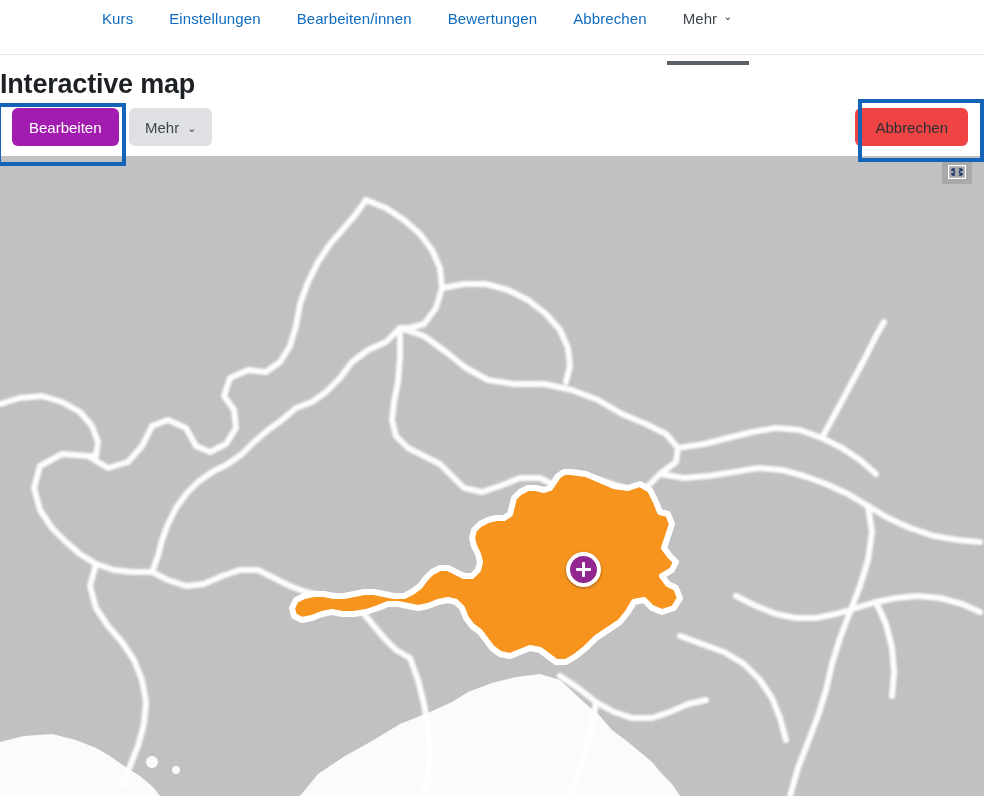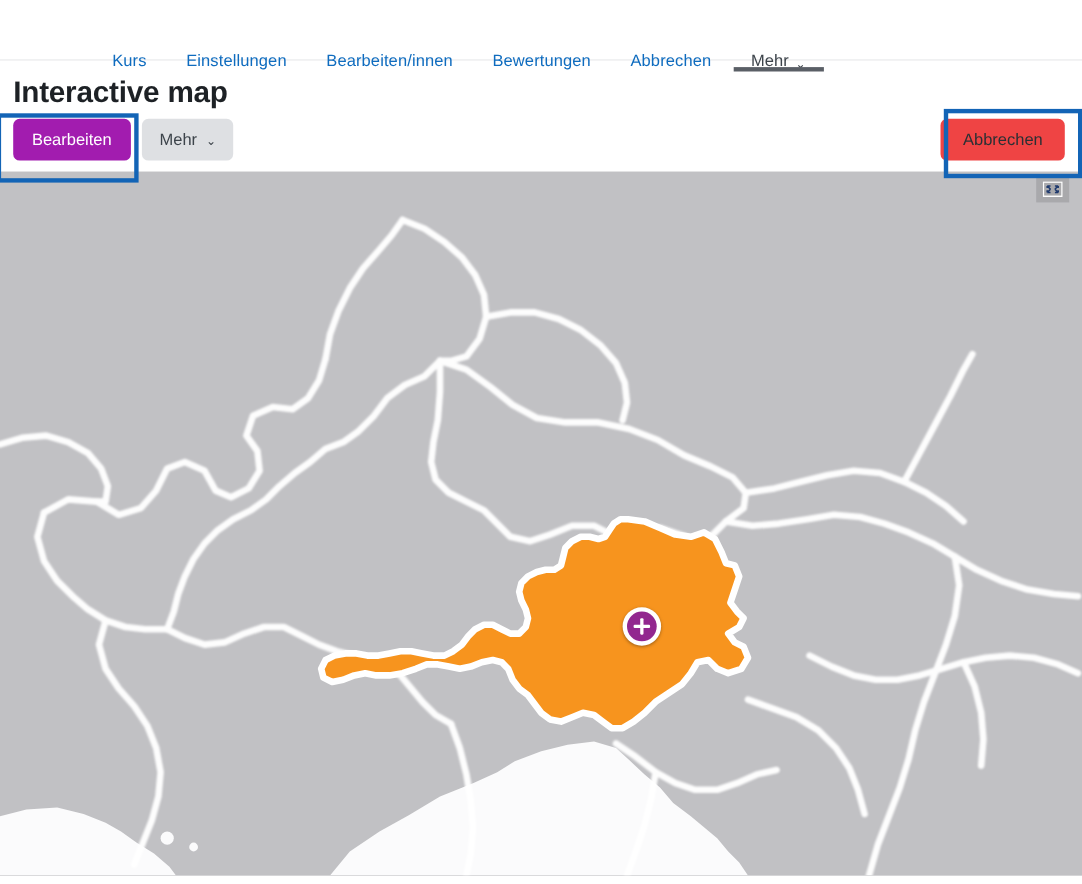--- a/index.html
+++ b/index.html
@@ -25,21 +25,21 @@
     display: flex;
     align-items: center;
     height: 54px;
     padding-left: 84px;
     gap: 0;
   }
   .nav-item {
     position: relative;
     height: 54px;
     display: flex;
-    align-items: flex-end;
+    align-items: flex-start;
     padding: 0 18px;
     font-size: 15px;
     color: #0f6cbf;
     cursor: pointer;
     white-space: nowrap;
     letter-spacing: .1px;
     margin-top: 20px;
   }
   .nav-item.active {
     color: #3d444b;
@@ -56,21 +56,21 @@
     display: inline-block;
     margin-left: 6px;
     font-size: 11px;
     line-height: 1;
     transform: translateY(1px);
   }
 
   
   .page-title {
     margin: 0;
-    padding: 14px 0 0 12px;
+    padding: 14px 0 0 0;
     font-size: 27px;
     font-weight: bold;
     color: #1d2125;
     letter-spacing: -0.2px;
   }
 
   
   .actionbar {
     position: relative;
     height: 56px;

